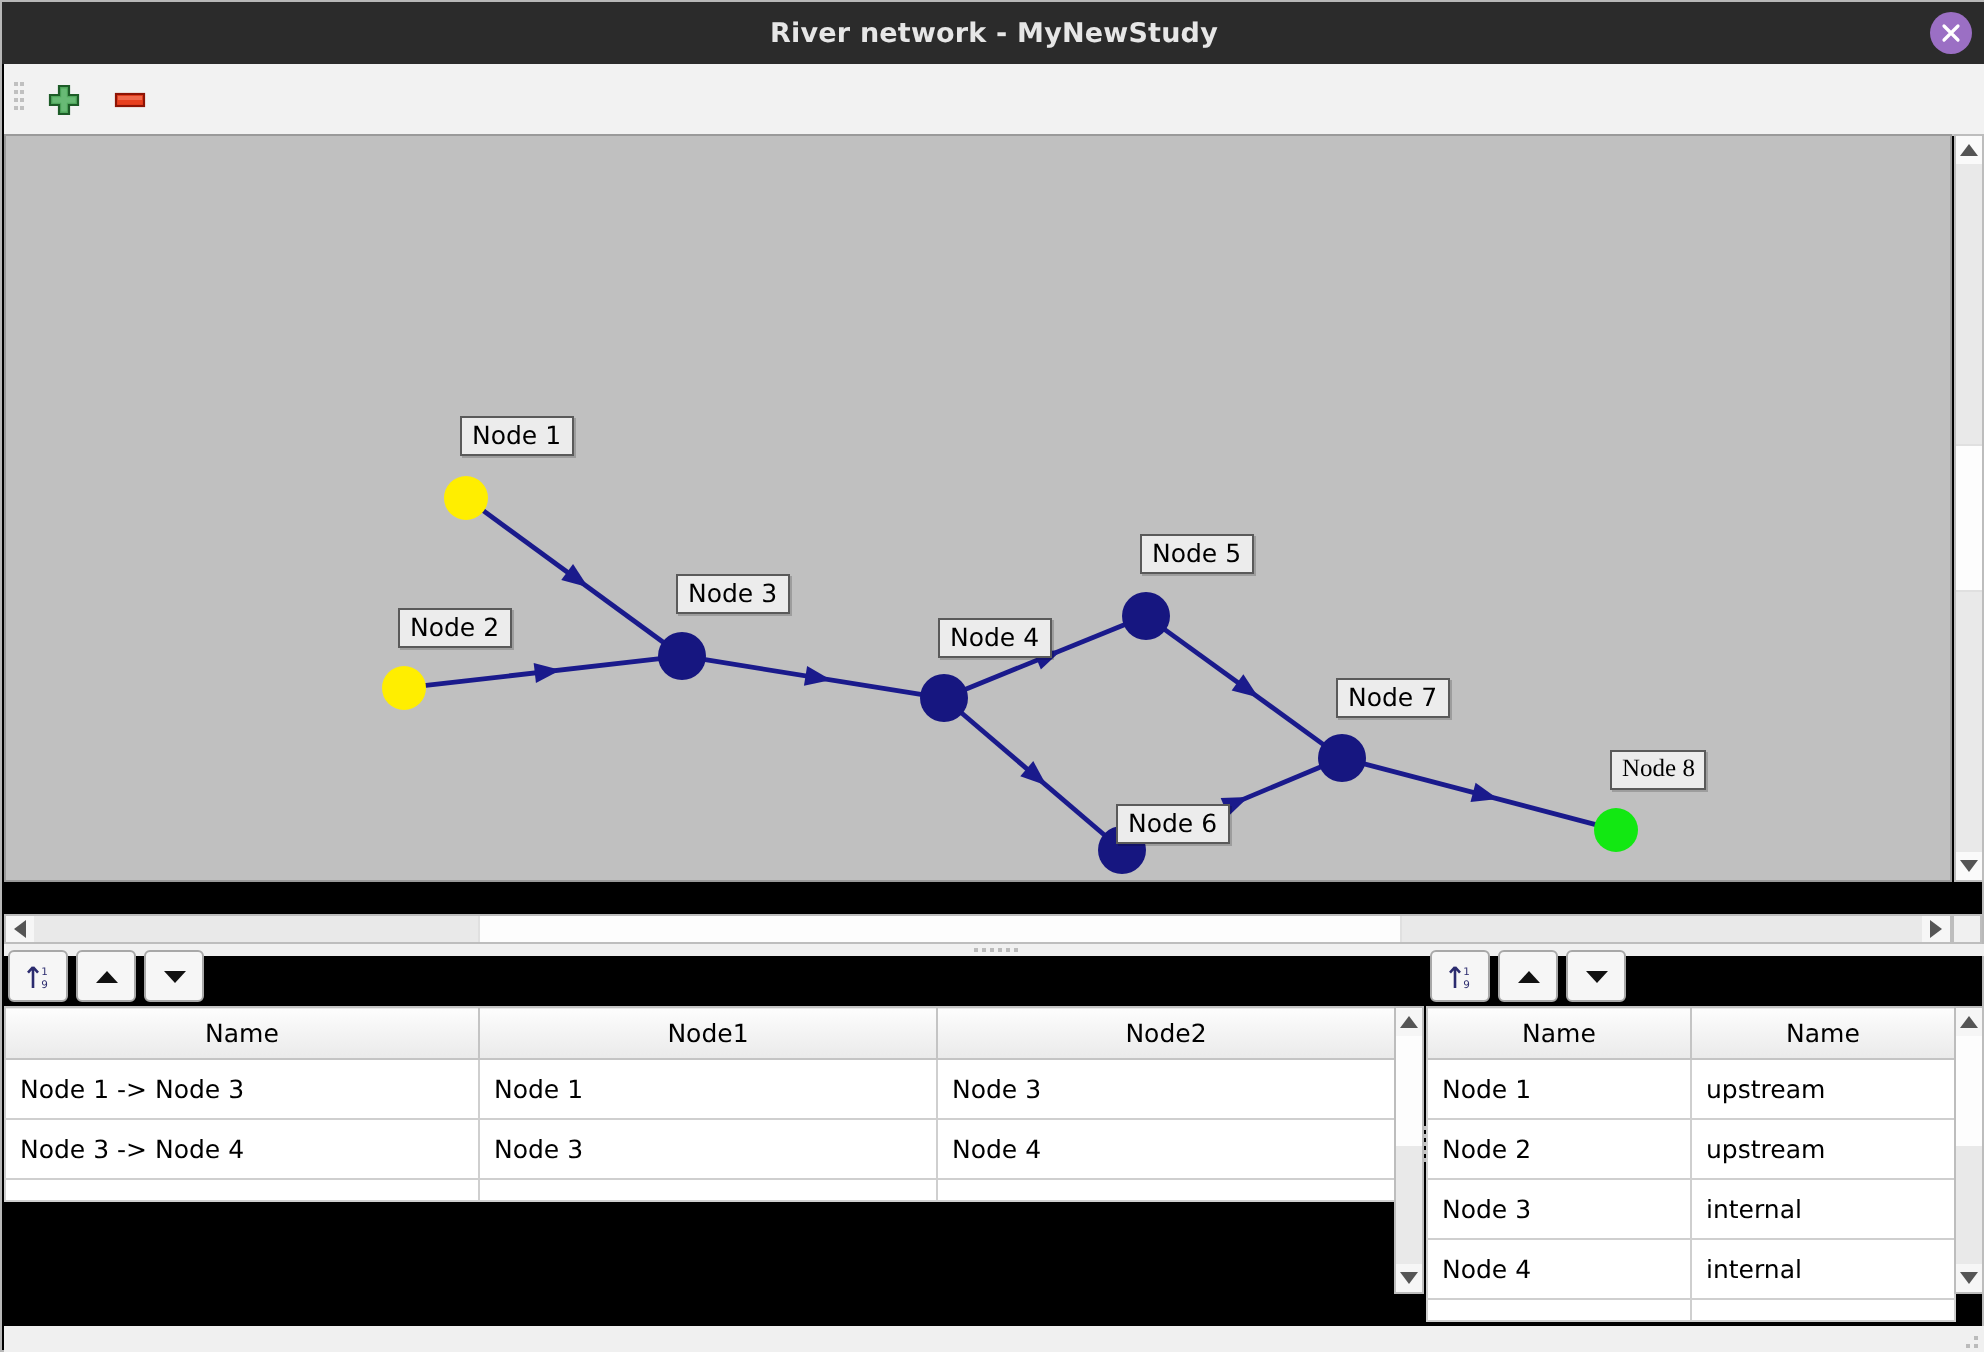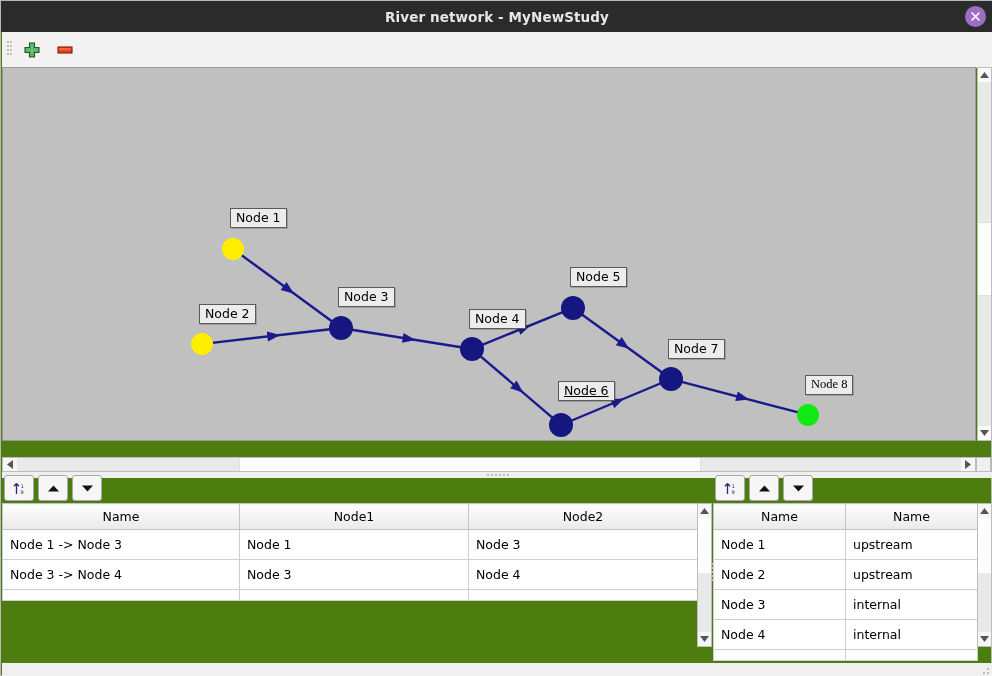--- a/index.html
+++ b/index.html
@@ -1,21 +1,21 @@
 <!DOCTYPE html>
 <html><head>
 <meta charset="utf-8">
 <style>
   html,body{margin:0;padding:0;background:#fff;}
   body{
     width:992px;height:676px;overflow:hidden;
     font-family:"DejaVu Sans","Liberation Sans",sans-serif;
     font-size:12px;color:#000;
   }
-  .window{position:absolute;left:0;top:0;width:992px;height:676px;background:#4d7c0f;
+  .window{position:absolute;left:0;top:0;width:992px;height:676px;background:#000000;
           border:1px solid #b8b8b8;box-sizing:border-box;}
 
   
   .titlebar{position:absolute;left:0;top:0;width:992px;height:31px;background:#2b2b2b;
             display:flex;align-items:center;justify-content:center;}
   .titlebar .title{color:#e6e6e6;font-size:13.5px;font-weight:bold;letter-spacing:.1px;}
   .closebtn{position:absolute;right:7px;top:5px;width:21px;height:21px;border-radius:50%;
             background:#9b6fc4;display:flex;align-items:center;justify-content:center;}
   .closebtn svg{display:block;}
 
@@ -174,21 +174,21 @@
             <circle cx="668" cy="311" r="12" fill="#161680"></circle>
             <circle cx="805" cy="347" r="11" fill="#12e812"></circle>
           </g>
       </svg>
       <div id="node-labels">
           <div class="nodelabel" style="left: 227px; top: 140px;">Node 1</div>
           <div class="nodelabel" style="left: 196px; top: 236px;">Node 2</div>
           <div class="nodelabel" style="left: 335px; top: 219px;">Node 3</div>
           <div class="nodelabel" style="left: 466px; top: 241px;">Node 4</div>
           <div class="nodelabel" style="left: 567px; top: 199px;">Node 5</div>
-          <div class="nodelabel" style="left: 555px; top: 313px; text-decoration: underline;">Node 6</div>
+          <div class="nodelabel" style="left: 555px; top: 334px;">Node 6</div>
           <div class="nodelabel" style="left: 665px; top: 271px;">Node 7</div>
           <div class="nodelabel" style="left: 802px; top: 307px; font-family: Liberation Serif, serif;">Node 8</div>
         </div>
 
     </div>
 
     <div class="vsb">
       <div class="track"></div>
       <div class="arrow up">
         <svg width="9" height="6" viewBox="0 0 9 6">

